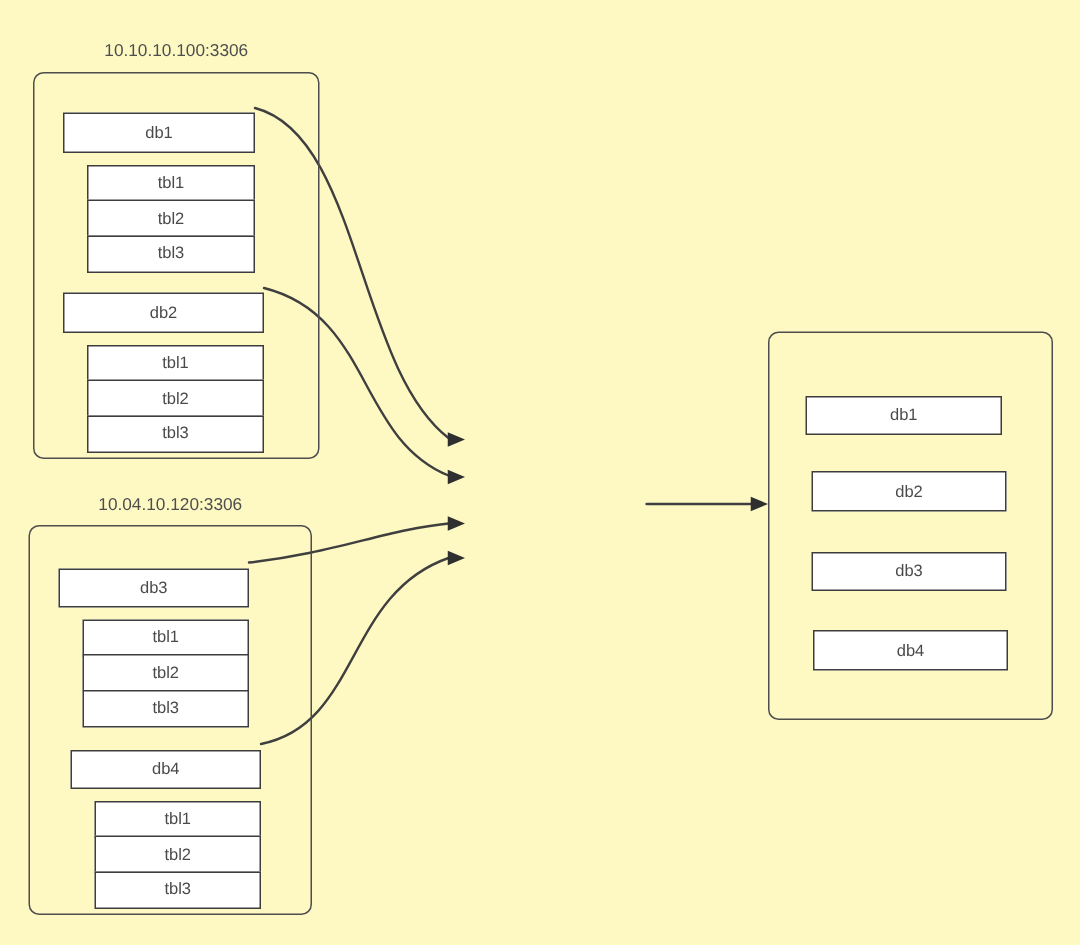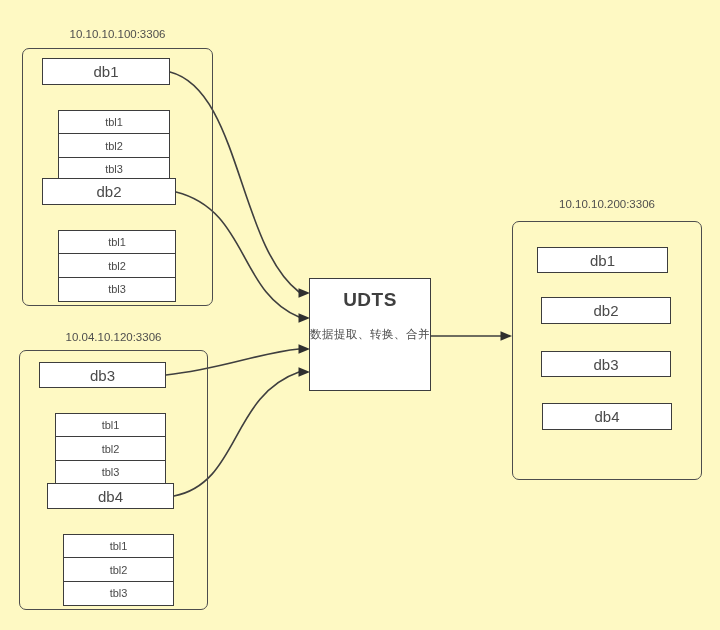--- a/index.html
+++ b/index.html
@@ -27,22 +27,23 @@
     border-radius: 7px;
     background: transparent;
   }
   .node {
     position: absolute;
     border: 1.6px solid #3d3d3d;
     background: #ffffff;
     display: flex;
     align-items: center;
     justify-content: center;
-    font-size: 15px;
+    font-size: 11px;
     color: #4a4a4a;
+    margin-top: 17px;
   }
   .tblstack { position: absolute; margin-top: 28px; }
   .tblstack .tbl {
     height: 25px;
     border: 1.6px solid #3d3d3d;
     margin-top: -1.6px;
     background: #ffffff;
     display: flex;
     align-items: center;
     justify-content: center;
@@ -121,26 +122,21 @@
     <div class="tbl">tbl3</div>
   </div>
 
   <div class="node" style="left:47px; top:483px; width:127px; height:26px;">db4</div>
   <div class="tblstack" style="left:63px; top:507.5px; width:111px;">
     <div class="tbl">tbl1</div>
     <div class="tbl">tbl2</div>
     <div class="tbl">tbl3</div>
   </div>
 
-  <div class="udtsbox">
-    <div class="udts-title">UDTS</div>
-    <div class="udts-sub">数据提取、转换、合并</div>
-  </div>
 
-  <div class="hostlabel" style="left:512px; top:198px; width:190px;">10.10.10.200:3306</div>
   <div class="groupbox" style="left:512px; top:221px; width:190px; height:259px;"></div>
 
   <div class="node" style="left:537px; top:247px; width:131px; height:26px;">db1</div>
   <div class="node" style="left:541px; top:297px; width:130px; height:27px;">db2</div>
   <div class="node" style="left:541px; top:351px; width:130px; height:26px;">db3</div>
   <div class="node" style="left:542px; top:403px; width:130px; height:27px;">db4</div>
 
 </div>
 
 </body></html>

